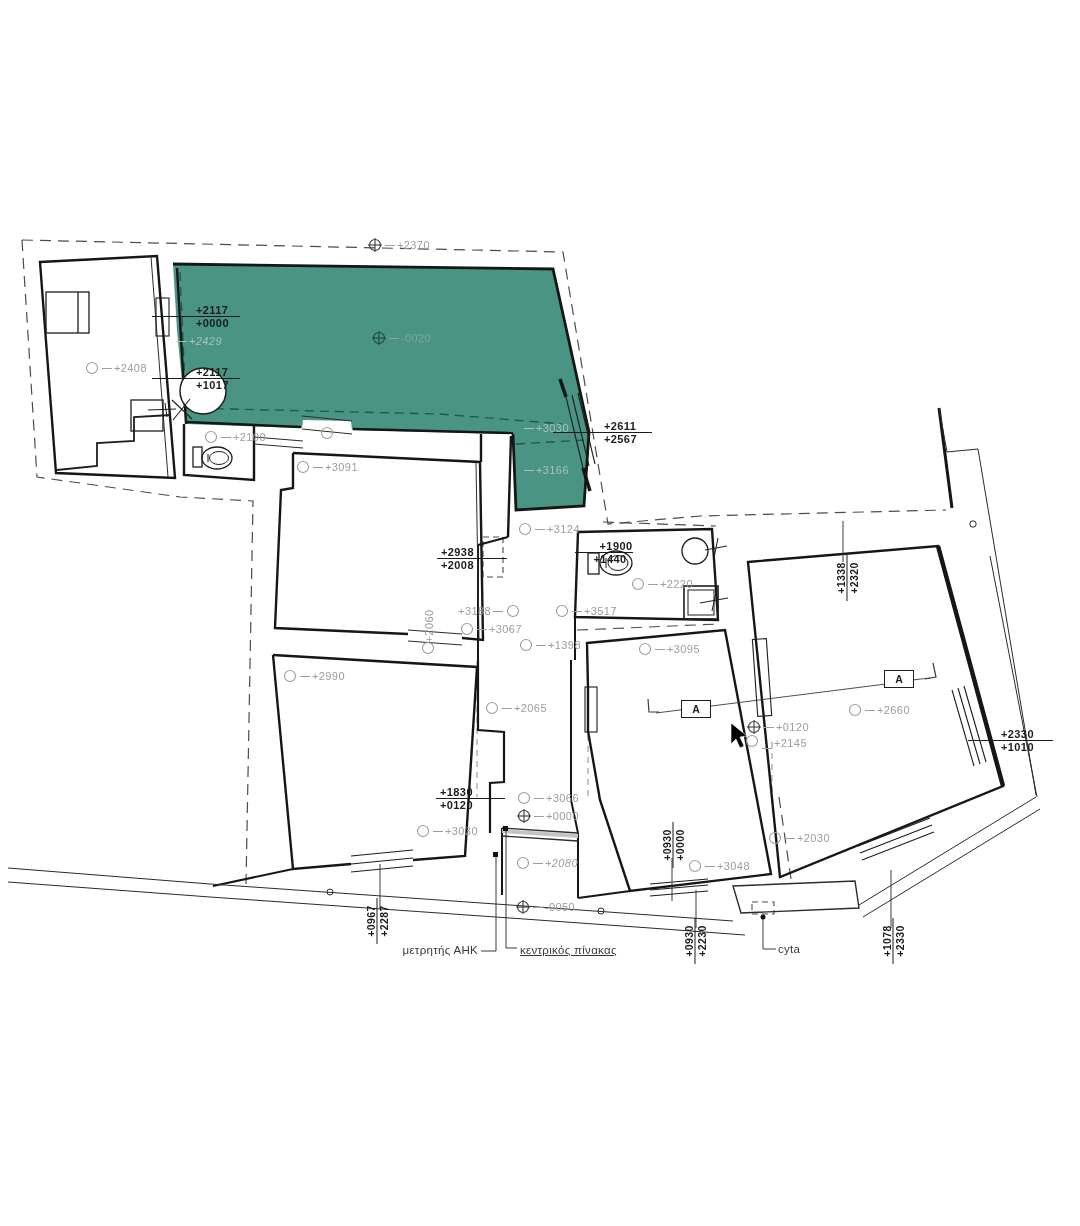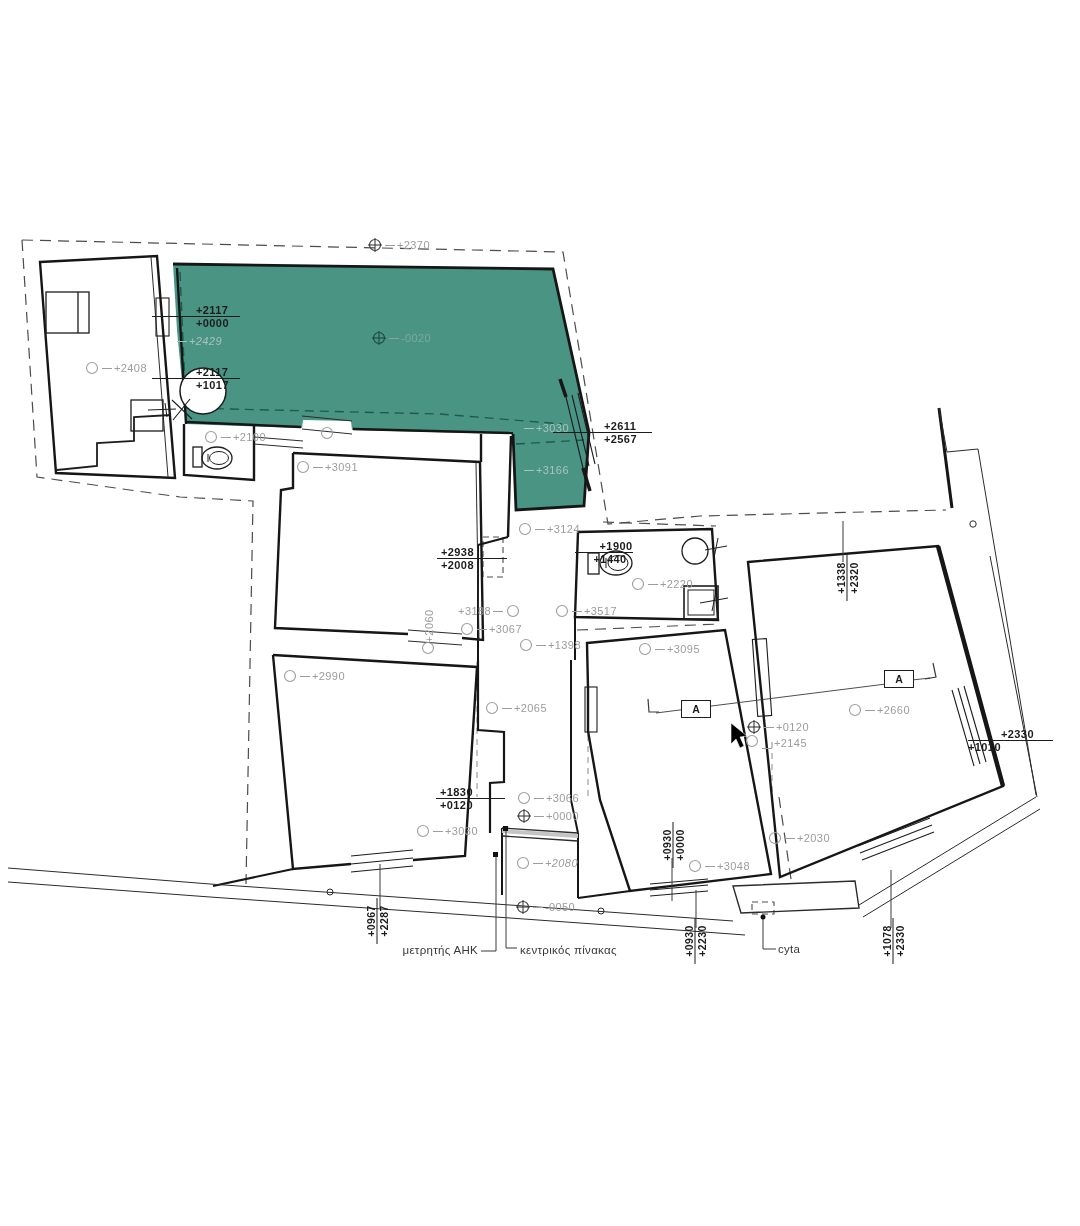--- a/index.html
+++ b/index.html
@@ -390,21 +390,21 @@
         <div style="padding-left:12px">+1440</div>
       </div>
       <div class="epair" style="left: 436px; top: 786px;">
         <div style="padding-left:4px">+1830</div>
         <div class="ln" style="width:69px"></div>
         <div style="padding-left:4px">+0120</div>
       </div>
       <div class="epair" style="left: 968px; top: 728px;">
         <div style="padding-left:33px">+2330</div>
         <div class="ln" style="width:85px"></div>
-        <div style="">+1010</div>
+        <div style="padding-left:33px">+1010</div>
       </div>
       <div class="rpair" style="left: 847px; top: 578px;">
         <div>+1338</div>
         <div class="ln"></div>
         <div>+2320</div>
       </div>
       <div class="rpair" style="left: 673px; top: 845px;">
         <div>+0930</div>
         <div class="ln"></div>
         <div>+0000</div>
@@ -419,19 +419,19 @@
         <div class="ln"></div>
         <div>+2330</div>
       </div>
       <div class="rpair" style="left: 377px; top: 921px;">
         <div>+0967</div>
         <div class="ln"></div>
         <div>+2287</div>
       </div>
       <div class="rsingle" style="left: 429px; top: 626px;">+2060</div>
       <div class="callout" style="top: 944px; right: 602px;">μετρητής ΑΗΚ</div>
-      <div class="callout" style="top: 944px; left: 520px;">κεντρικός πίνακας</div>
+      <div class="callout" style="top: 944px; left: 520px; text-decoration: underline;">κεντρικός πίνακας</div>
       <div class="callout" style="top: 943px; left: 778px;">cyta</div>
       <div class="amarker" style="left: 696px; top: 709px;">A</div>
       <div class="amarker" style="left: 899px; top: 679px;">A</div>
     </div>
 
 </div>
 
 </body></html>

